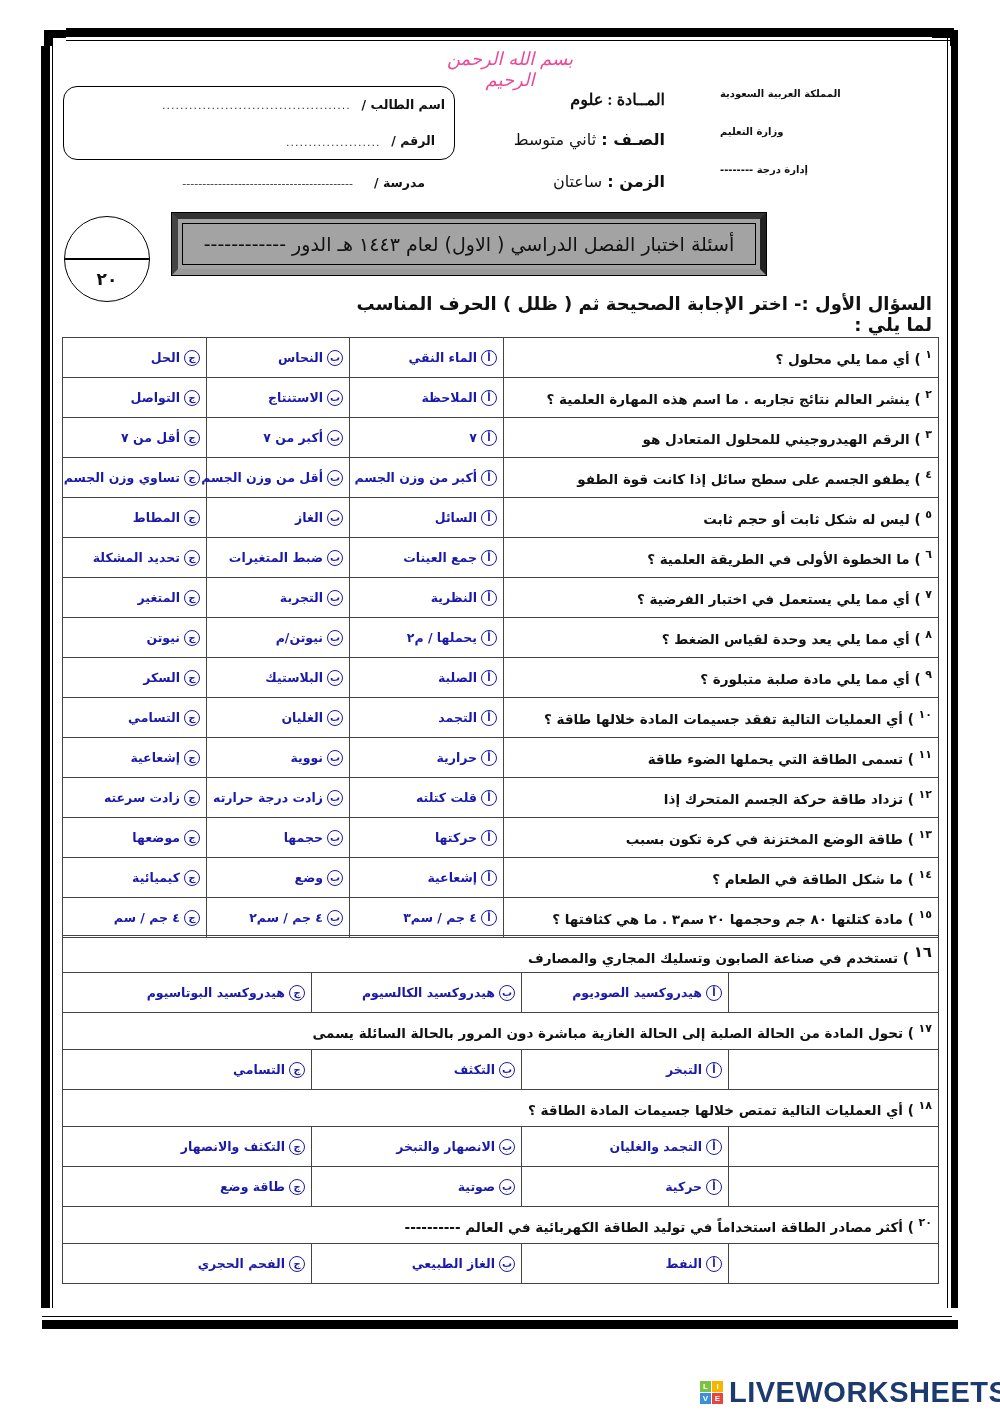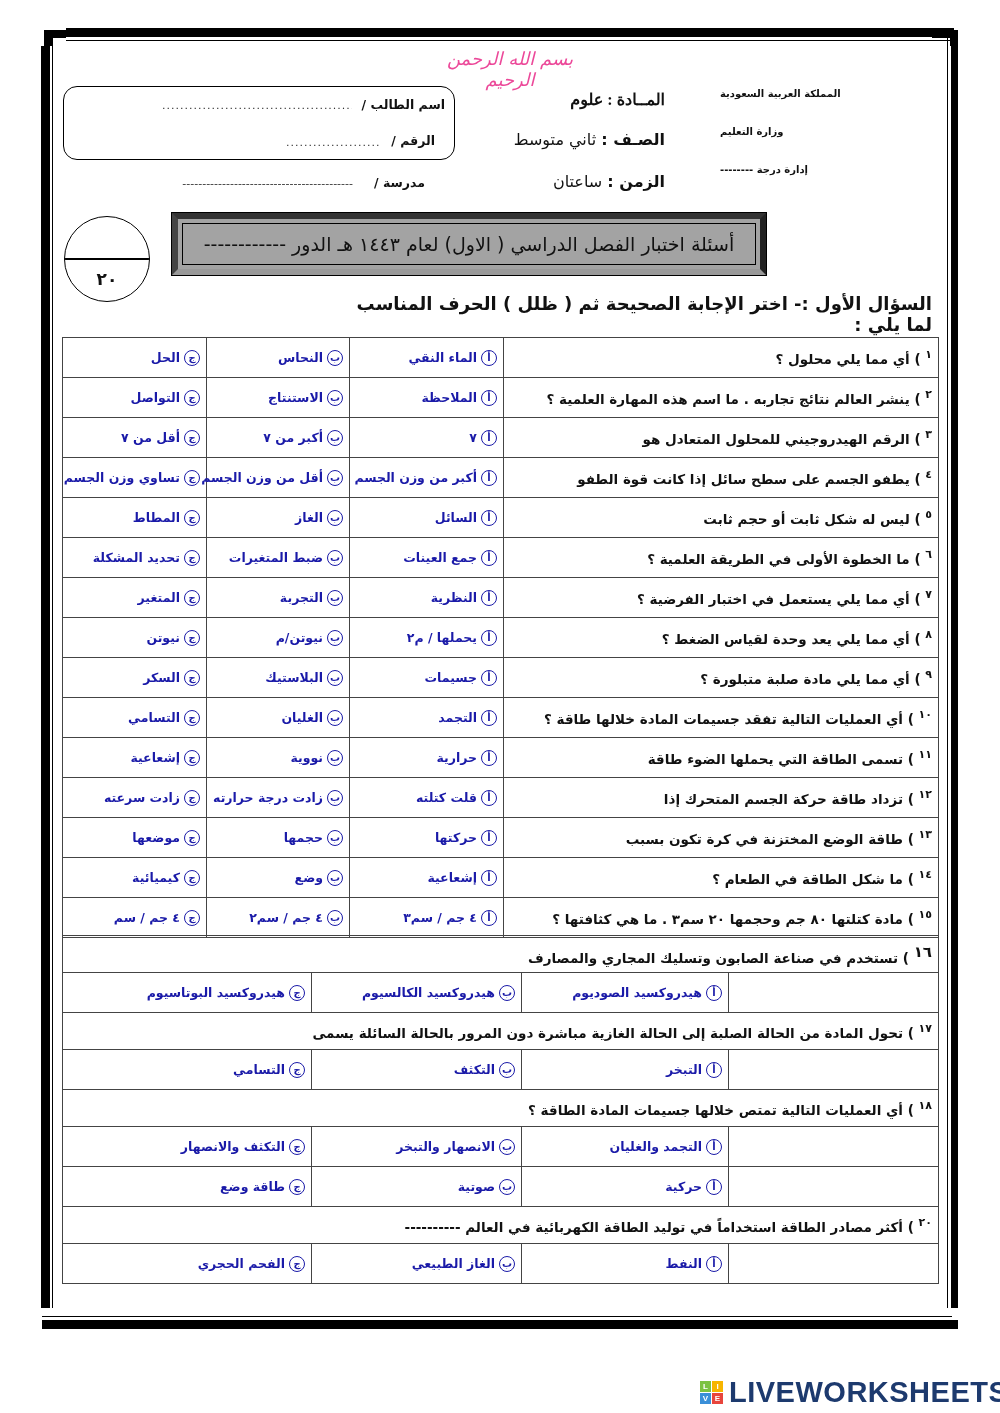--- a/index.html
+++ b/index.html
@@ -289,21 +289,21 @@
             <span class="mark">ج</span>
             <span>نيوتن</span>
           </div>
         </td>
       </tr>
       <tr style="height: 40px;">
         <td class="q"><span style="font-size: 11px; vertical-align: super;">٩</span> <span>) أي مما يلي مادة صلبة متبلورة ؟</span></td>
         <td>
           <div class="opt">
             <span class="mark">أ</span>
-            <span>جسيمات</span>
+            <span>الصلبة</span>
           </div>
         </td>
         <td>
           <div class="opt">
             <span class="mark">ب</span>
             <span>البلاستيك</span>
           </div>
         </td>
         <td>
           <div class="opt">

